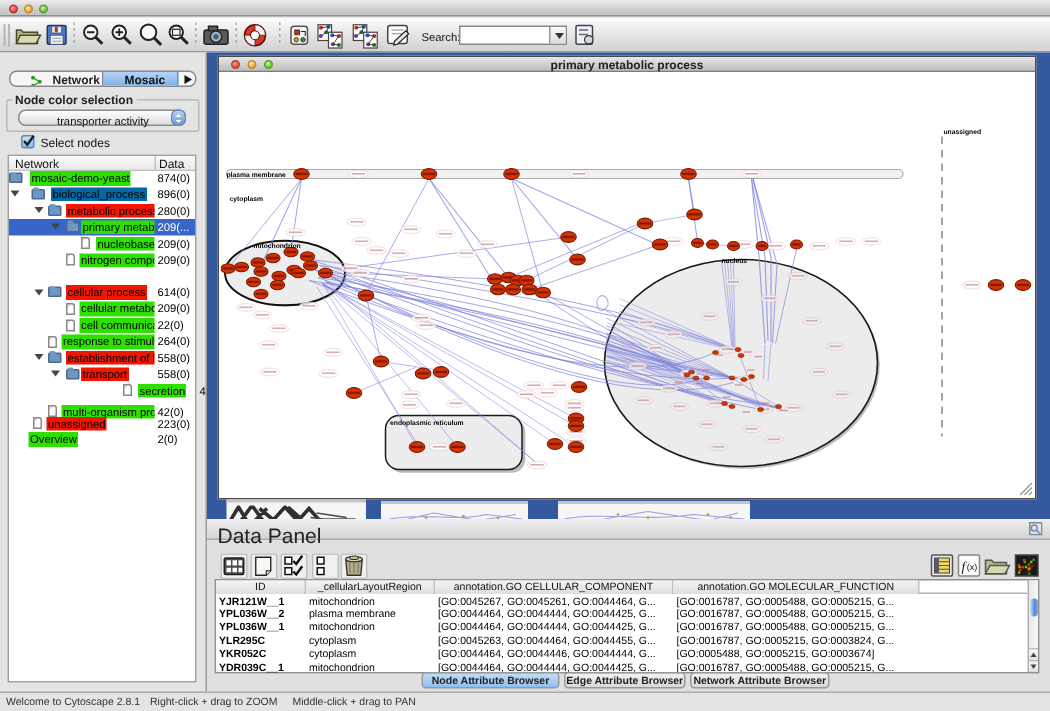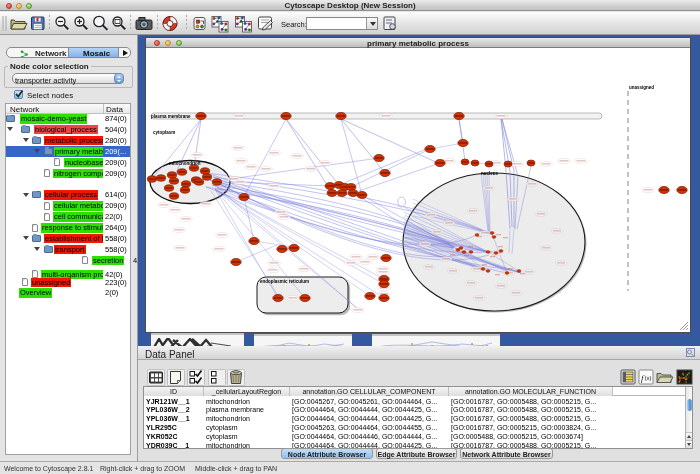--- a/index.html
+++ b/index.html
@@ -21,21 +21,21 @@
 #cphead{left:0;top:0;width:137px;height:13px;background:linear-gradient(#f2f2f2,#d8d8d8);border-bottom:1px solid #b0b0b0;}
 #cphead .t{position:absolute;left:6px;top:2px;font-size:8px;color:#222;}
 #cptabs{left:6px;top:12px;width:125px;height:11px;background:#f6f6f6;border:1px solid #8a8a8a;border-radius:5px;overflow:hidden;}
 #tabmosaic{position:absolute;left:61px;top:0;width:51px;height:11px;background:linear-gradient(#b4d4f6,#79abe6);border-left:1px solid #8a8a8a;border-right:1px solid #8a8a8a;}
 #cptabs .net{position:absolute;left:28px;top:1px;font-size:8px;font-weight:bold;color:#222;}
 #cptabs .mos{position:absolute;left:76px;top:1px;font-size:8px;font-weight:bold;color:#111;}
 #cptabs .arr{position:absolute;left:116px;top:2px;width:0;height:0;border-top:3.5px solid transparent;border-bottom:3.5px solid transparent;border-left:5px solid #111;}
 #fieldset{left:4px;top:31px;width:129px;height:22px;border:1px solid #b9b9b9;border-radius:2px;}
 #fslbl{left:8px;top:26.5px;background:#e4e4e4;padding:0 2px;font-size:8px;font-weight:bold;color:#222;}
 #combo{left:12px;top:38px;width:112px;height:11px;background:linear-gradient(#ffffff,#dcdcdc);border:1px solid #8a8a8a;border-radius:5px;}
-#combo .t{position:absolute;left:2px;top:1.5px;font-size:7.5px;color:#111;}
+#combo .t{position:absolute;left:25px;top:1.5px;font-size:7.5px;color:#111;}
 #combo .btn{position:absolute;right:-1px;top:-1px;width:10px;height:11px;border-radius:4px;background:linear-gradient(#b5d2f2,#5e9ada);border:1px solid #6a8ab5;}
 #combo .btn:before{content:"";position:absolute;left:2px;top:1.5px;border-left:2px solid transparent;border-right:2px solid transparent;border-bottom:2.8px solid #fff;}
 #combo .btn:after{content:"";position:absolute;left:2px;bottom:1.5px;border-left:2px solid transparent;border-right:2px solid transparent;border-top:2.8px solid #fff;}
 #chk{left:14px;top:55px;width:9px;height:9px;background:linear-gradient(#cfe2f7,#8fb9e8);border:1px solid #5f87b8;border-radius:2px;}
 #chklbl{left:27px;top:55.5px;font-size:8px;color:#111;}
 #treebox{left:5px;top:68px;width:126px;height:352px;background:#fff;border:1px solid #a0a0a0;}
 #treehead{position:absolute;left:0;top:0;width:124px;height:10px;background:linear-gradient(#fbfbfb,#e9e9e9);border-bottom:1px solid #c0c0c0;font-size:8px;color:#111;}
 .trow{position:absolute;left:0;width:124px;height:10.9px;font-size:7.5px;white-space:nowrap;}
 .tlab{position:absolute;top:0.5px;padding:0 1px;color:#000;height:9.5px;line-height:9.5px;overflow:hidden;}
 .tnum{position:absolute;left:99px;top:0.5px;color:#000;}
@@ -45,38 +45,37 @@
 .file{position:absolute;top:1px;width:6px;height:8px;background:linear-gradient(135deg,#ddd 0 1.5px,#fff 1.5px);border:0.6px solid #888;border-radius:0 2px 0 0;}
 
 #desktop{left:138px;top:35px;width:562px;height:311px;background:#35599e;}
 #iwin{position:absolute;left:7px;top:2px;width:546px;height:296px;background:#fff;border:1px solid #4a4a4a;}
 #iwtitle{position:absolute;left:0;top:0;width:544px;height:10px;background:linear-gradient(#e8e8e8,#bdbdbd);border-bottom:1px solid #7d7d7d;}
 #iwtitle .t{position:absolute;left:0;right:0;text-align:center;top:0.5px;font-size:8px;font-weight:bold;color:#222;}
 .frag{position:absolute;background:#f6f6f6;border-top:2px solid #c4c4c4;}
 
 #dpanel{left:138px;top:346px;width:562px;height:115px;background:#e0e0e0;}
 #dphead{position:absolute;left:0;top:0;width:562px;height:14px;background:linear-gradient(#f0f0f0,#d4d4d4);border-bottom:1px solid #a8a8a8;}
-#dphead .t{position:absolute;left:7px;top:3px;font-size:10px;color:#222;}
+#dphead .t{position:absolute;left:7px;top:3px;font-size:14px;color:#222;}
 #dtable{position:absolute;left:5px;top:40px;width:550px;height:63px;background:#fff;border:1px solid #909090;}
 #dthead{position:absolute;left:0;top:0;width:541px;height:9px;border-bottom:1px solid #b5b5b5;font-size:7px;color:#111;}
 #dthead .c{position:absolute;top:0;text-align:center;border-right:1px solid #c0c0c0;height:9px;overflow:hidden;background:linear-gradient(#f4f4f4,#dedede);padding-top:0.5px;}
 .drow{position:absolute;left:0;width:536px;height:8.8px;font-size:7px;color:#000;white-space:nowrap;}
 .drow .c{position:absolute;top:0.5px;overflow:hidden;height:8px;}
 #dscroll{position:absolute;right:0;top:0;width:7px;height:61px;background:linear-gradient(90deg,#e8e8e8,#f8f8f8);border-left:1px solid #b0b0b0;}
 #dthumb{position:absolute;left:0.5px;top:12px;width:5.5px;height:12px;border-radius:3px;background:linear-gradient(90deg,#b7d4f2,#4a8ad2 60%,#86b5e8);}
 .dtab{position:absolute;top:0;height:11px;background:linear-gradient(#f2f2f2,#d8d8d8);border:1px solid #999;border-radius:3px;font-size:7px;font-weight:bold;color:#222;text-align:center;padding-top:1.5px;}
 
 #status{left:0;top:461px;width:700px;height:13px;background:#e4e4e4;border-top:1px solid #aaa;font-size:7px;color:#333;}
 </style></head><body>
 <div id="app">
 <div class="abs" id="titlebar">
       <div class="light" style="left:6px;background:radial-gradient(circle at 35% 30%,#ff9a8a,#e1493d 70%);border:0.5px solid #b03a30;"></div>
       <div class="light" style="left:16px;background:radial-gradient(circle at 35% 30%,#ffe9a8,#f0a93c 70%);border:0.5px solid #c08a2e;"></div>
       <div class="light" style="left:26px;background:radial-gradient(circle at 35% 30%,#d2f5a8,#6fc43f 70%);border:0.5px solid #5a9a32;"></div>
-      <div class="t">Cytoscape Desktop (New Session)</div>
     </div>
     <div class="abs" id="toolbar">
       <div class="tsep" style="left:49px"></div>
       <div class="tsep" style="left:130px"></div>
       <div class="tsep" style="left:157px"></div>
       <div class="tsep" style="left:186px"></div>
       <svg class="abs" style="left:0;top:0" width="700" height="23" viewBox="0 0 700 23">
         <g stroke="#4a4a2e" stroke-width="1" fill="#d8d3b8">
           <path d="M11 17 L11 8 L14 8 L15.5 9.5 L25 9.5 L25 17 Z" fill="#b9b684"></path>
           <path d="M11 17 L13.5 11.5 L27 11.5 L24 17 Z" fill="#dcd9ae"></path>
@@ -208,22 +207,22 @@
           <div style="position:absolute;left:97px;top:0;width:1px;height:10px;background:#c0c0c0"></div>
         </div>
         <div class="trow" style="top:9.5px;">
           <div class="fold" style="left:0px"></div>
           <div class="tlab" style="left:14px;background:#2ee000;max-width:83px">mosaic-demo-yeast</div>
           <div class="tnum">874(0)</div>
         </div>
         <div class="trow" style="top:20.4px;">
           <div class="tri" style="left:1px"></div>
           <div class="fold" style="left:15px"></div>
-          <div class="tlab" style="left:28px;background:#ef4444;max-width:69px">biological_process</div>
-          <div class="tnum">504(0)</div>
+          <div class="tlab" style="left:28px;background:#0369a1;max-width:69px">biological_process</div>
+          <div class="tnum">896(0)</div>
         </div>
         <div class="trow" style="top:31.3px;">
           <div class="tri" style="left:17px"></div>
           <div class="fold" style="left:26px"></div>
           <div class="tlab" style="left:38px;background:#f21500;max-width:59px">metabolic process</div>
           <div class="tnum">280(0)</div>
         </div>
         <div class="trow" style="top:42.2px;background:#3766c8;">
           <div class="tri" style="left:28px"></div>
           <div class="fold" style="left:38px"></div>

